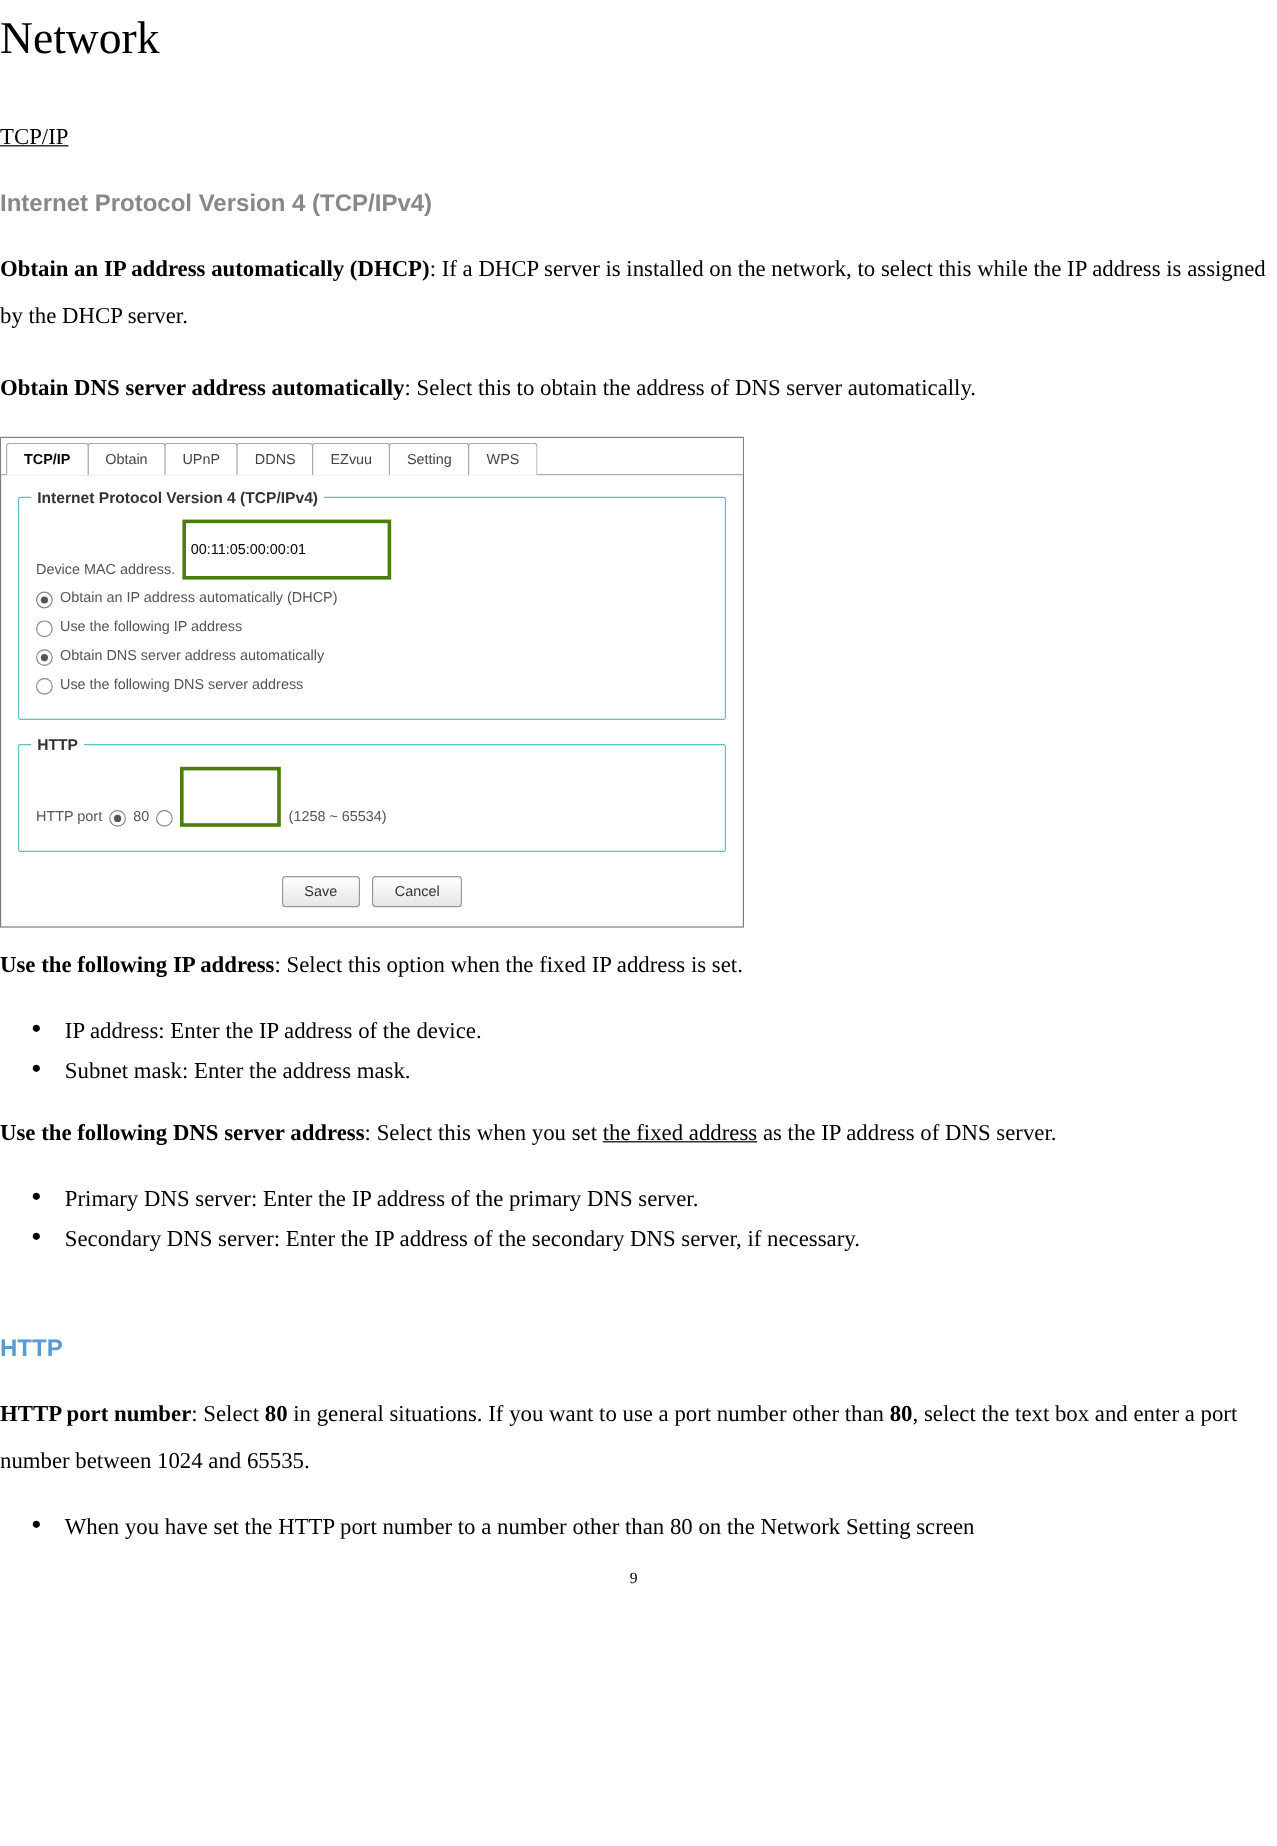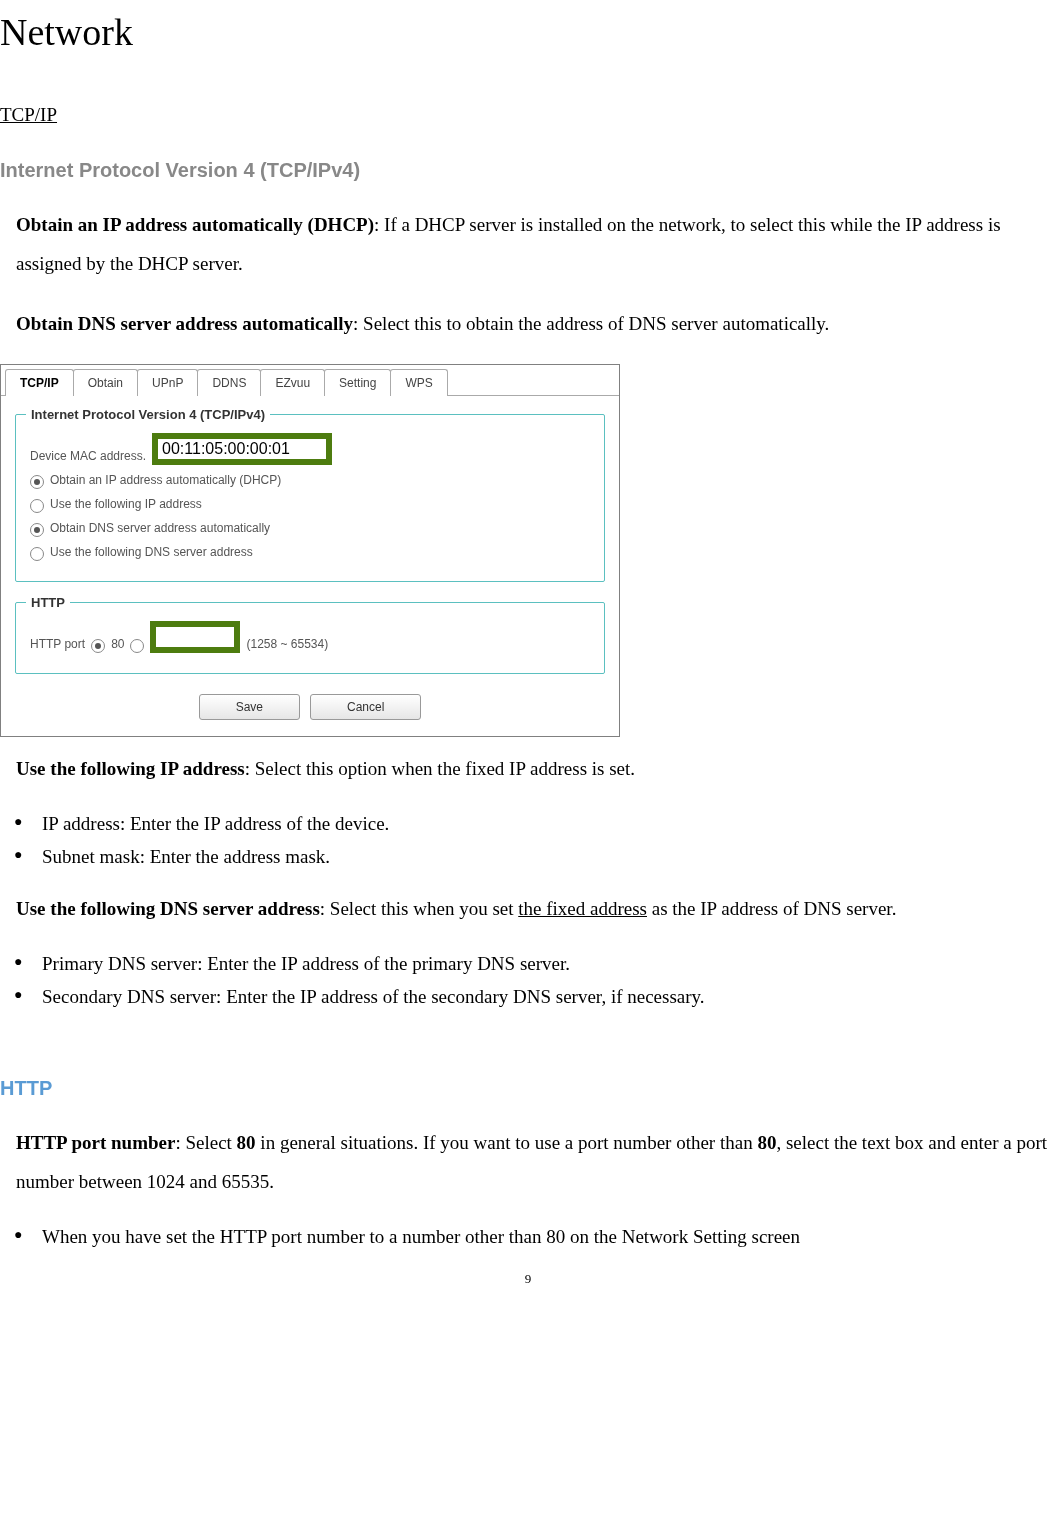--- a/index.html
+++ b/index.html
@@ -33,29 +33,29 @@
     margin: 25px 0 20px 0;
   }
   .http-head {
     font-family: Arial, Helvetica, sans-serif;
     font-weight: bold;
     color: #5a9bd4;
     font-size: 20px;
     margin: 60px 0 20px 0;
   }
   p.para {
-    margin: 12px 0 20px 16px;
+    margin: 12px 0 20px 0;
     line-height: 2.1;
   }
   p.para .bold { font-weight: bold; }
   p.para .ul { text-decoration: underline; }
   ul.bullets {
     list-style: none;
     padding-left: 10px;
-    margin: 8px 0 16px 4px;
+    margin: 8px 0 16px 16px;
   }
   ul.bullets li {
     position: relative;
     padding-left: 28px;
     line-height: 1.6;
     margin: 3px 0;
   }
   ul.bullets li::before {
     content: "●";
     position: absolute;
@@ -127,24 +127,24 @@
   }
   .row {
     display: flex;
     align-items: flex-end;
     gap: 6px;
     margin: 6px 0;
     color: #555;
     font-size: 12px;
   }
   .row input[type=text] {
-    border: 6px solid #4d7c0f;
+    border: 3px solid #4d7c0f;
     height: 20px;
-    padding: 0 4px;
-    font-size: 16px;
+    padding: 12px 4px;
+    font-size: 12px;
     width: 160px;
   }
   .row.http input[type=text] { width: 70px; }
   .radio {
     width: 12px; height: 12px;
     border: 1px solid #888;
     border-radius: 50%;
     display: inline-flex;
     align-items: center;
     justify-content: center;
@@ -159,21 +159,21 @@
   .btnrow {
     display: flex;
     justify-content: center;
     gap: 10px;
     margin: 16px 0 6px 0;
   }
   .btn {
     border: 1px solid #999;
     border-radius: 3px;
     background: linear-gradient(#fff, #e6e6e6);
-    padding: 3px 36px;
+    padding: 3px 18px;
     font-size: 12px;
     color: #333;
     cursor: pointer;
   }
   .pagenum {
     text-align: center;
     font-size: 13px;
     margin-top: 10px;
   }
 </style>

